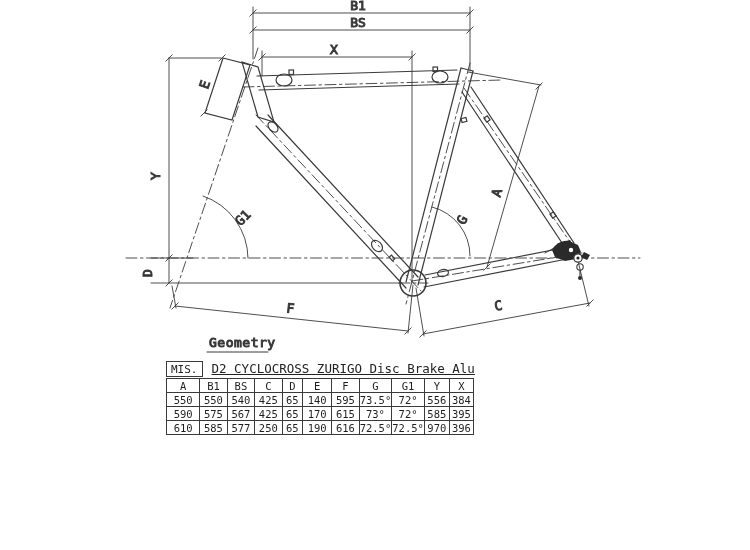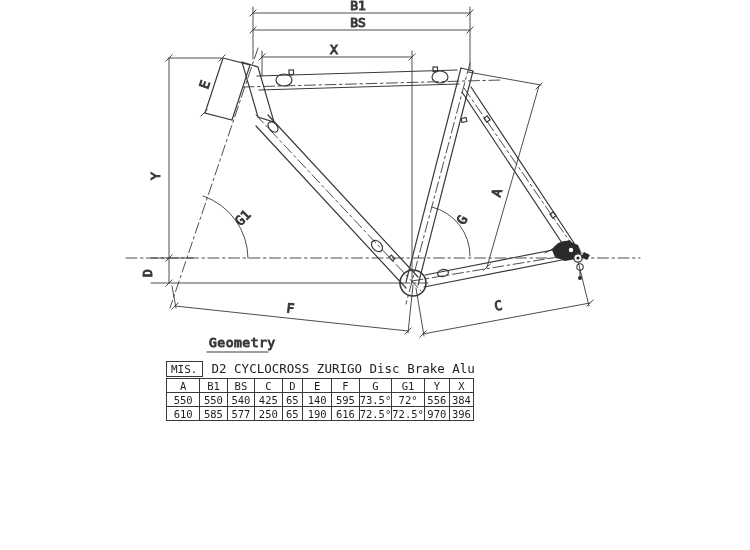--- a/index.html
+++ b/index.html
@@ -21,21 +21,21 @@
     position:absolute;left:166px;top:358px;width:308px;
   }
   .title-row{display:flex;align-items:flex-end;height:19px;text-align:center;}
   .mis-cell{
     border:1.6px solid #3a3a3a;
     font-size:11px;line-height:13px;padding:1px 4px 0 4px;
     background:#fff;color:#222;
   }
   .table-title{
     font-size:12.5px;margin-left:9px;padding-bottom:1px;
-    white-space:nowrap;color:#222;
+    white-space:nowrap;color:#222;text-decoration:underline;
   }
   table.geo{
     border-collapse:collapse;table-layout:fixed;margin-top:1px;
   }
   table.geo th, table.geo td{
     border:1.5px solid #3a3a3a;
     font-size:10.5px;font-weight:normal;
     text-align:center;vertical-align:middle;
     height:13px;padding:0;white-space:nowrap;
     color:#1e1e1e;
@@ -228,20 +228,33 @@
           <td>425</td>
           <td>65</td>
           <td>140</td>
           <td>595</td>
           <td>73.5°</td>
           <td>72°</td>
           <td>556</td>
           <td>384</td>
         </tr>
         <tr>
+          <td>590</td>
+          <td>575</td>
+          <td>567</td>
+          <td>425</td>
+          <td>65</td>
+          <td>170</td>
+          <td>615</td>
+          <td>73°</td>
+          <td>72°</td>
+          <td>585</td>
+          <td>395</td>
+        </tr>
+        <tr>
           <td>610</td>
           <td>585</td>
           <td>577</td>
           <td>250</td>
           <td>65</td>
           <td>190</td>
           <td>616</td>
           <td>72.5°</td>
           <td>72.5°</td>
           <td>970</td>

